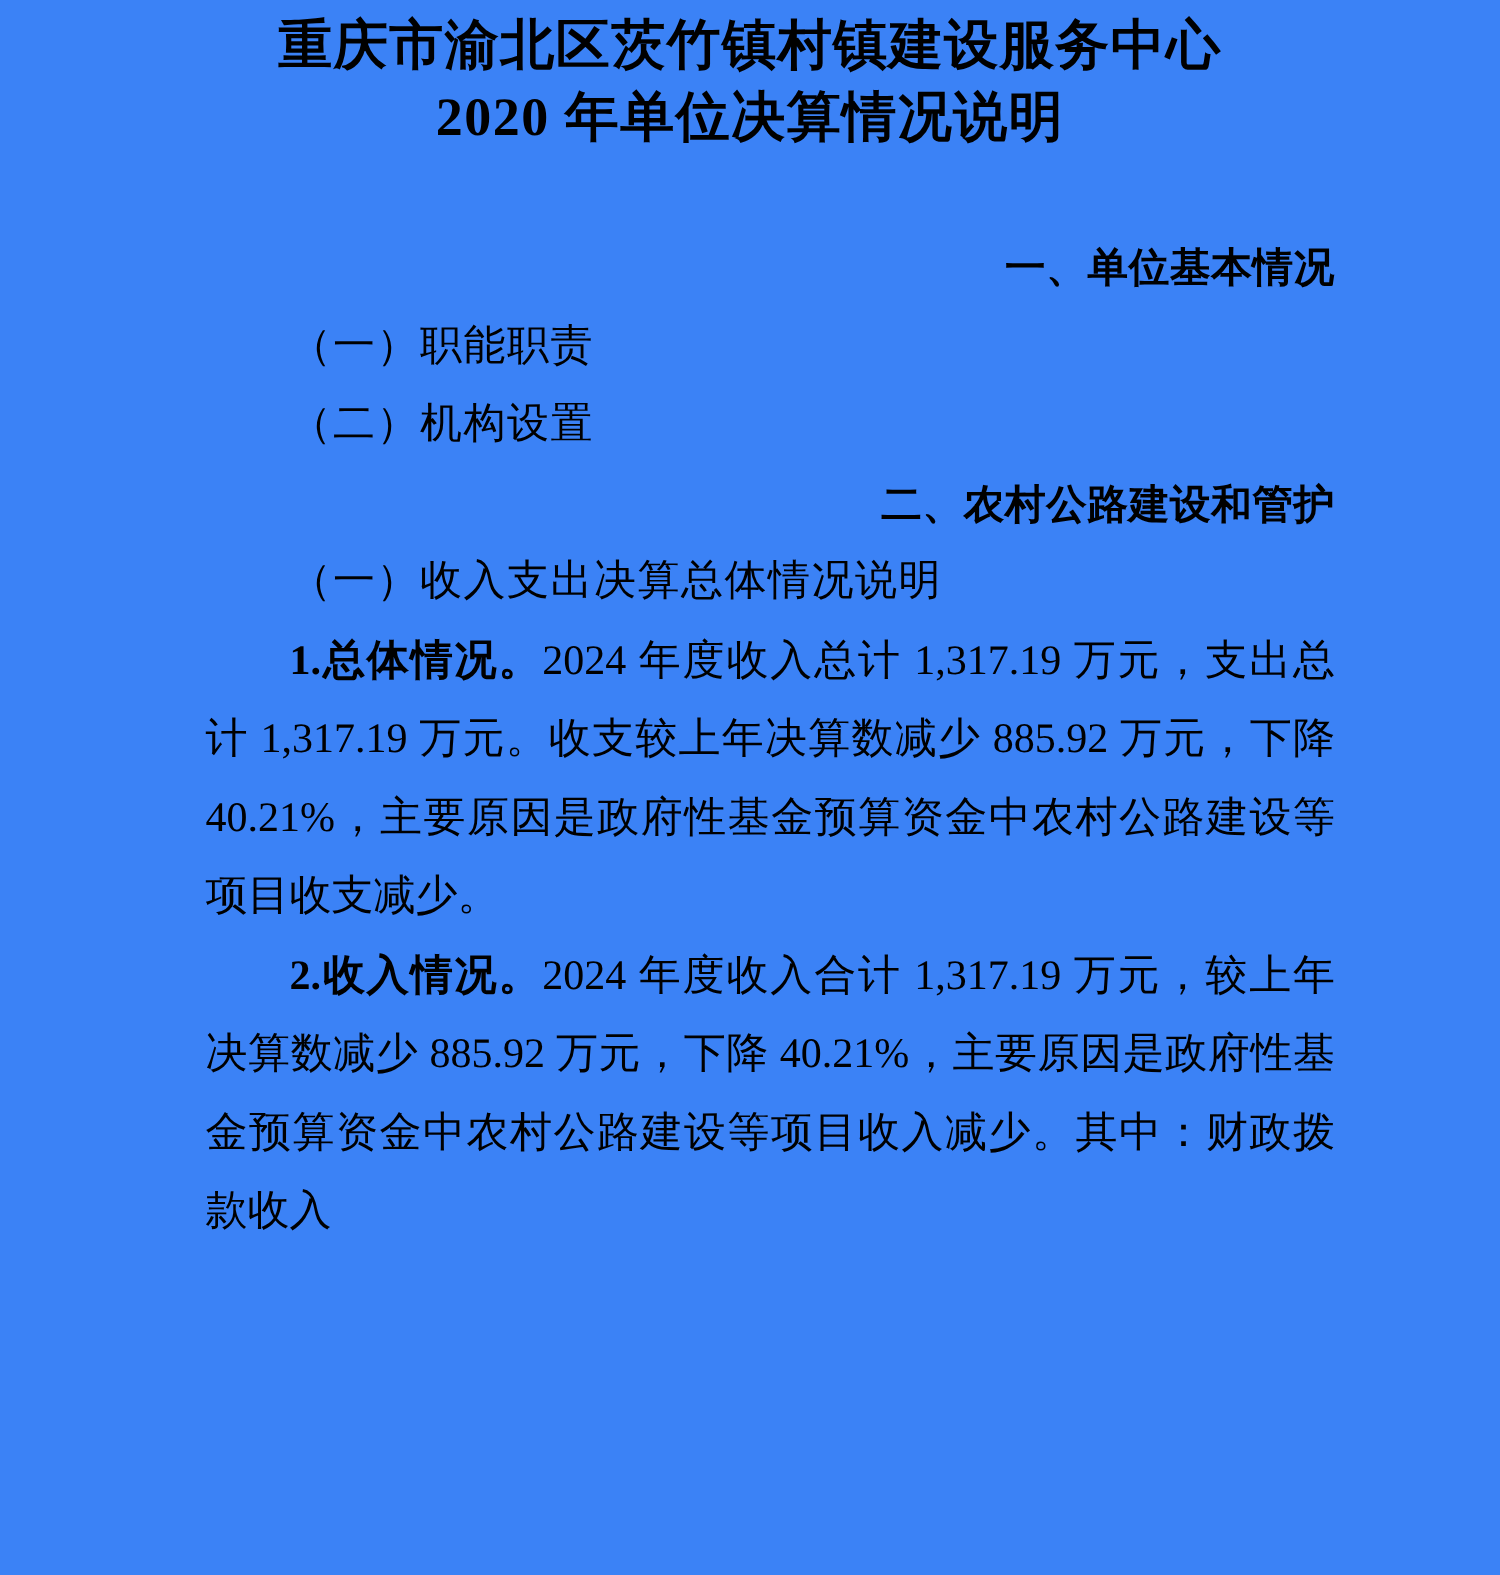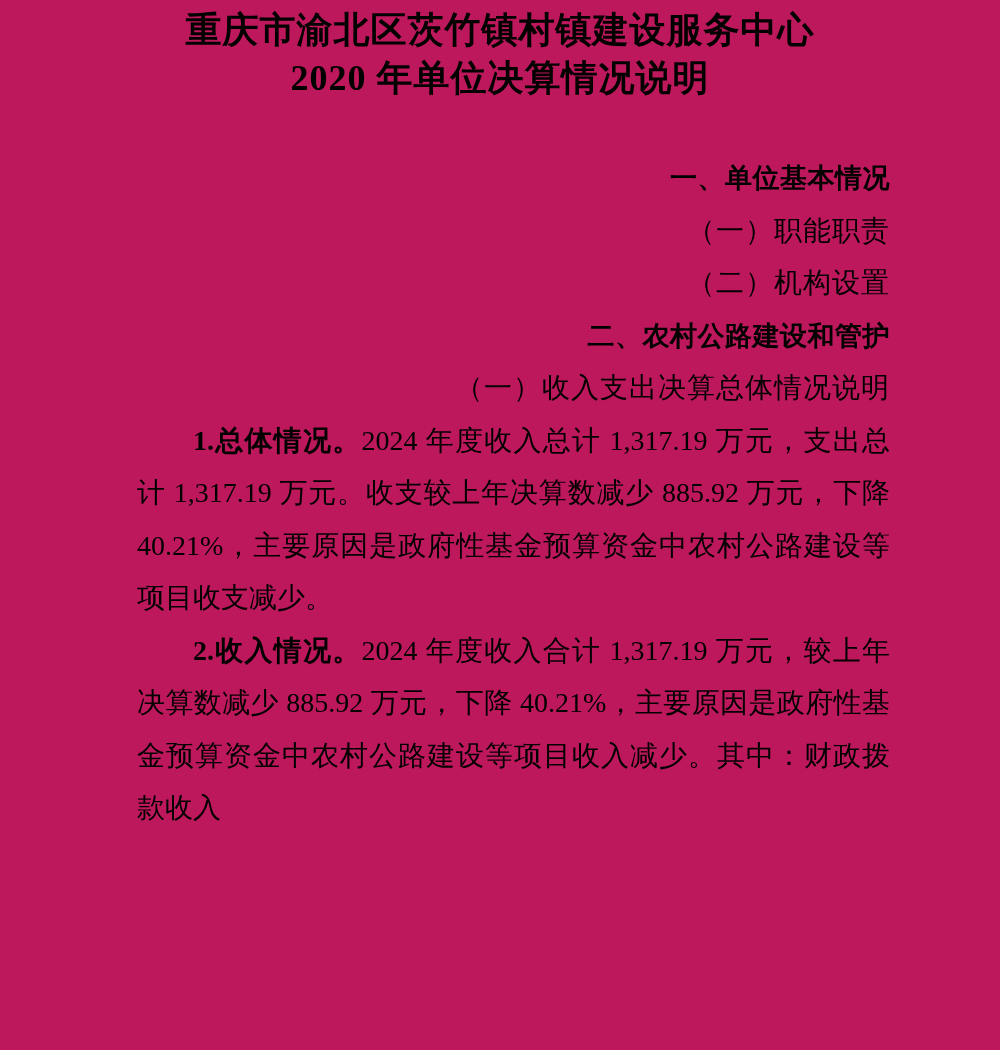--- a/index.html
+++ b/index.html
@@ -4,21 +4,21 @@
 <style>
   * { margin: 0; padding: 0; box-sizing: border-box; }
   html, body {
     width: 1000px;
     background: #ffffff;
   }
   .page {
     position: relative;
     width: 1000px;
     height: 1050px;
-    background: #be185d;
+    background: #3b82f6;
     color: #000000;
     overflow: hidden;
   }
   .doc-title {
     margin-top: 6px;
     text-align: center;
     font-family: "Liberation Serif", "DejaVu Serif", serif;
     font-weight: bold;
     font-size: 36px;
     line-height: 48px;
@@ -38,21 +38,21 @@
     font-size: 27px;
     text-indent: 2em;
     text-align: right;
     letter-spacing: 0.5px;
   }
   .heading-l2 {
     font-family: "Liberation Serif", "DejaVu Serif", serif;
     font-weight: normal;
     font-size: 28px;
     text-indent: 2em;
-    text-align: right;
+    text-align: left;
     letter-spacing: 1px;
   }
   .para {
     text-indent: 2em;
   }
   .para .lead {
     font-weight: bold;
   }
 </style>
 </head>

